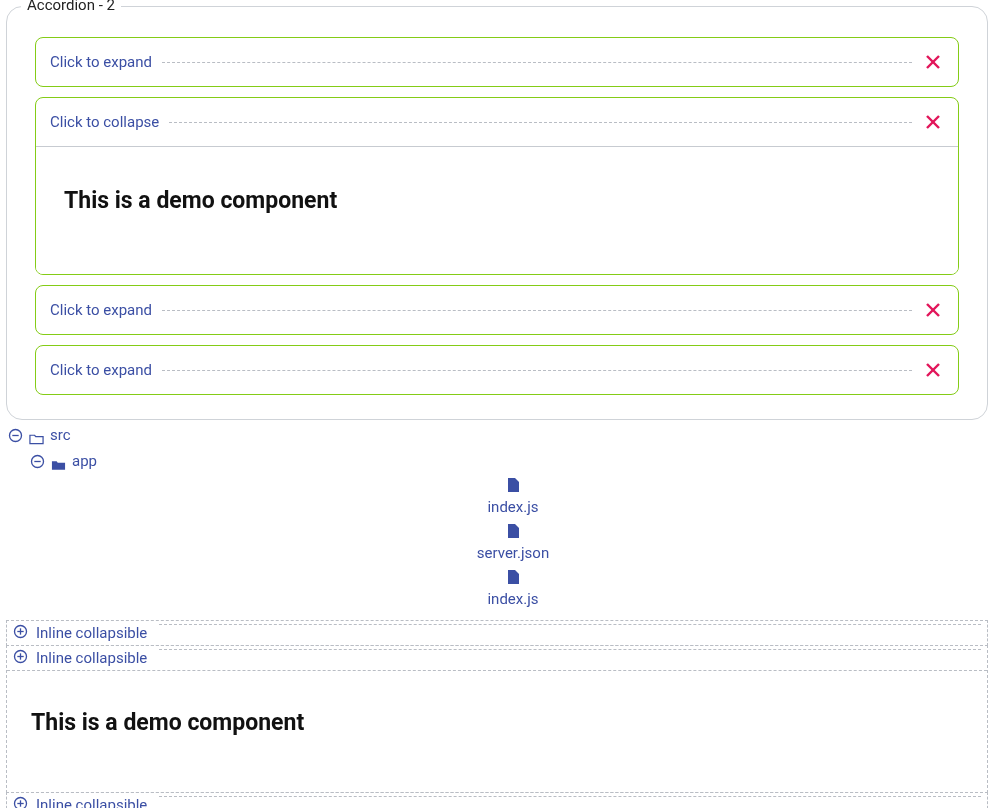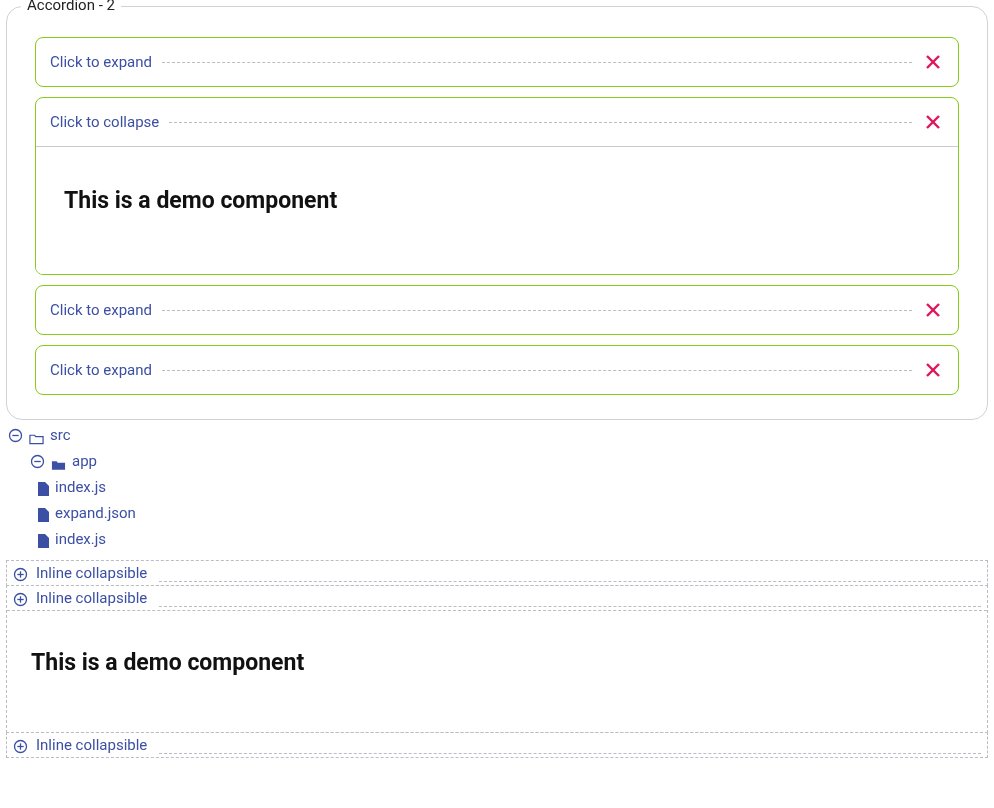--- a/index.html
+++ b/index.html
@@ -97,21 +97,21 @@
     color: #3b4fa4;
   }
   .tree-row {
     display: flex;
     align-items: center;
     gap: 6px;
     padding: 2px 0;
     line-height: 22px;
   }
   .tree-indent-1 { padding-left: 22px; }
-  .tree-indent-2 { padding-left: 30px; }
+  .tree-indent-2 { padding-left: 30px; flex-direction: column; }
   .circ-minus {
     width:15px; height:15px;
     display:inline-flex; align-items:center; justify-content:center;
     flex-shrink:0;
   }
   .circ-minus svg { width:15px; height:15px; stroke:#3b4fa4; fill:none; stroke-width:1.4; }
   .folder-open, .folder-closed {
     width:15px; height:12px; display:inline-block; flex-shrink:0;
   }
   .folder-open svg, .folder-closed svg { width:15px; height:12px; }
@@ -122,21 +122,21 @@
   
   .inline-col {
     border: 1px dashed #b9bdc4;
     border-left:1px dashed #b9bdc4;
     border-right:1px dashed #b9bdc4;
     border-radius:0;
     margin-top: -1px;
   }
   .inline-header {
     display:flex;
-    align-items:flex-end;
+    align-items:flex-start;
     gap:8px;
     padding: 3px 6px;
     cursor:pointer;
   }
   .inline-label {
     color:#3b4fa4;
     font-size:15px;
     white-space:nowrap;
     padding-right:4px;
   }
@@ -256,21 +256,21 @@
         </svg>
     </span>
     <span class="tree-label">index.js</span>
   </div>
   <div class="tree-row tree-indent-2">
     <span class="file-ic">
       <svg viewBox="0 0 11 14">
           <path d="M0 0h7l4 4v10H0z"></path>
         </svg>
     </span>
-    <span class="tree-label">expand.json</span>
+    <span class="tree-label">server.json</span>
   </div>
   <div class="tree-row tree-indent-2">
     <span class="file-ic">
       <svg viewBox="0 0 11 14">
           <path d="M0 0h7l4 4v10H0z"></path>
         </svg>
     </span>
     <span class="tree-label">index.js</span>
   </div>
 </div>

